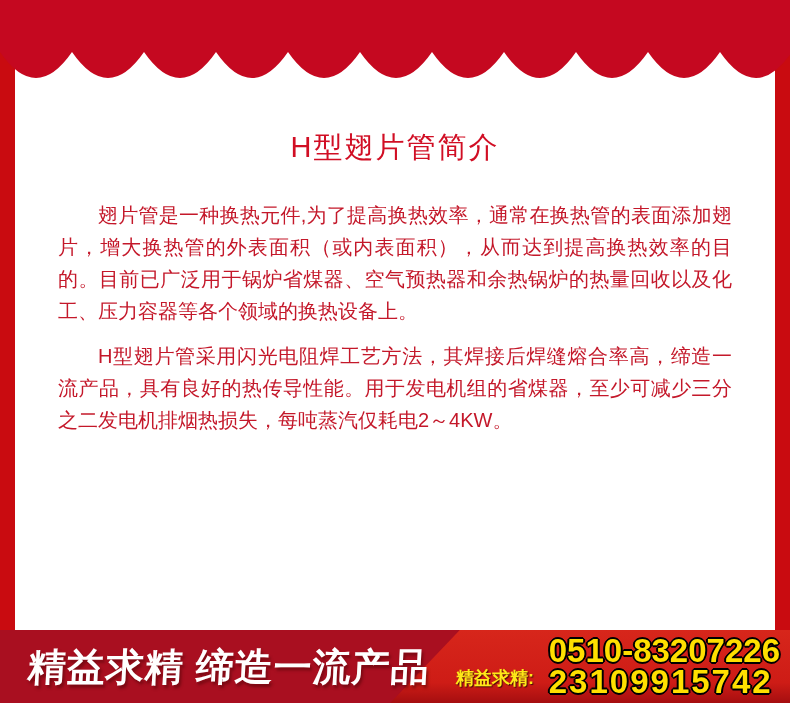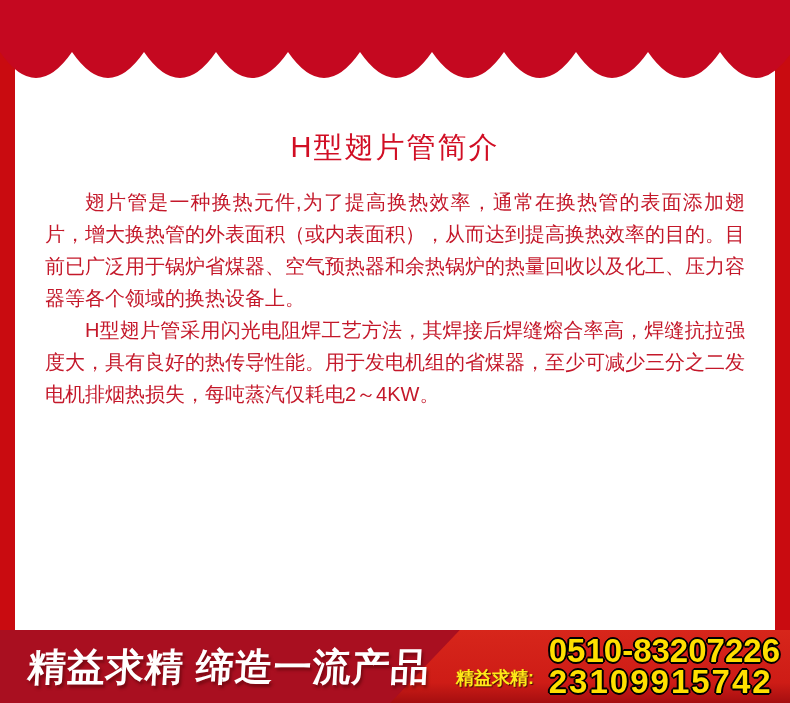--- a/index.html
+++ b/index.html
@@ -22,21 +22,21 @@
     text-align:center;z-index:3;
     font-size:29px;letter-spacing:2px;
     color:#d10e24;font-weight:400;
   }
   
   .doc-body{
     position:absolute;top:186px;left:45px;width:700px;z-index:3;
     color:#c4182a;font-size:20px;line-height:32px;
     text-align:justify;
   }
-  .doc-body p{margin:0;text-indent:2em;}
+  .doc-body p{margin:13px;text-indent:2em;}
   
   .footer{
     position:absolute;top:630px;left:0;width:790px;height:73px;z-index:4;
     background:linear-gradient(180deg,#d7261b 0%,#ce1c16 72%,#a50e10 100%);
   }
   .footer-dark-band{
     position:absolute;top:0;left:0;width:100%;height:100%;
     background:#a90f20;
     clip-path:polygon(0 0,58.2% 0,49.4% 100%,0 100%);
   }
@@ -87,21 +87,21 @@
       q18,26 36,26 q18,0 36,-26
       q18,26 36,26 q18,0 36,-26
       q18,26 36,26 q18,0 36,-26
       L792,40 L0,40 Z"></path>
   </svg>
 
   <div class="doc-title">H型翅片管简介</div>
 
   <div class="doc-body">
     <p>翅片管是一种换热元件,为了提高换热效率，通常在换热管的表面添加翅片，增大换热管的外表面积（或内表面积），从而达到提高换热效率的目的。目前已广泛用于锅炉省煤器、空气预热器和余热锅炉的热量回收以及化工、压力容器等各个领域的换热设备上。</p>
-    <p>H型翅片管采用闪光电阻焊工艺方法，其焊接后焊缝熔合率高，焊缝抗拉强度大，具有良好的热传导性能。用于发电机组的省煤器，至少可减少三分之二发电机排烟热损失，每吨蒸汽仅耗电2～4KW。</p>
+    <p>H型翅片管采用闪光电阻焊工艺方法，其焊接后焊缝熔合率高，缔造一流产品，具有良好的热传导性能。用于发电机组的省煤器，至少可减少三分之二发电机排烟热损失，每吨蒸汽仅耗电2～4KW。</p>
   </div>
 
   <div class="footer">
     <div class="footer-dark-band"></div>
     <div class="slogan">精益求精 缔造一流产品</div>
     <div class="hotline-label">精益求精:</div>
     <div class="phones">
       <div class="phone-line1">0510-83207226</div>
       <div class="phone-line2">23109915742</div>
     </div>

